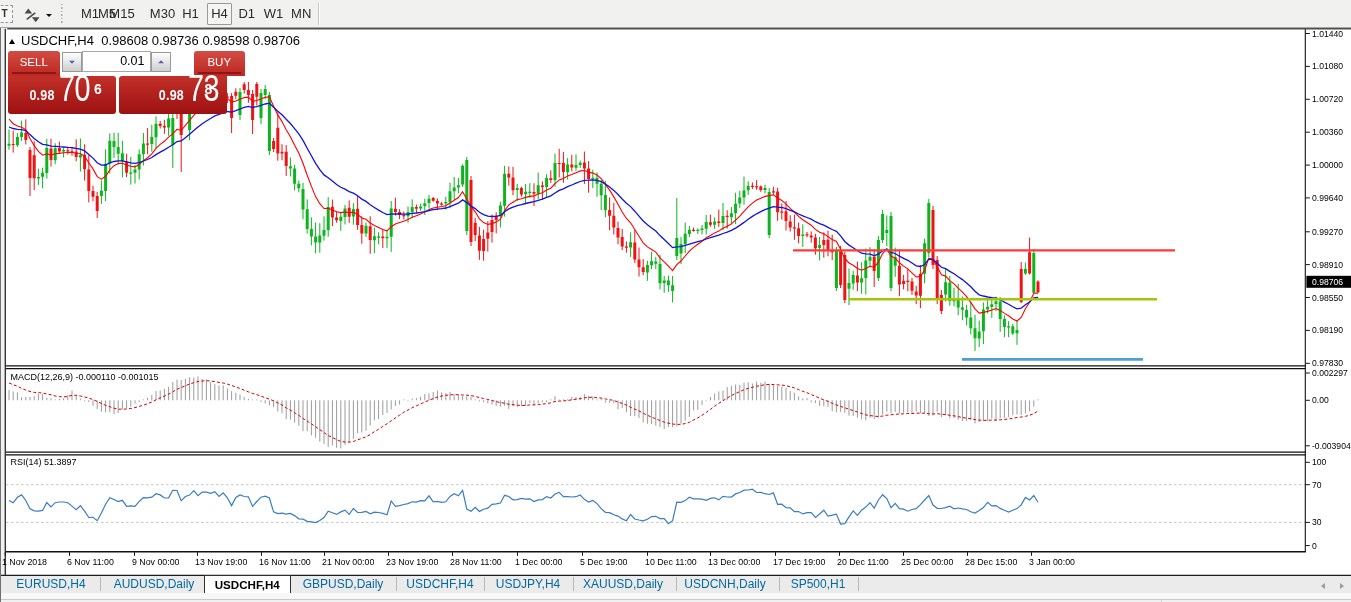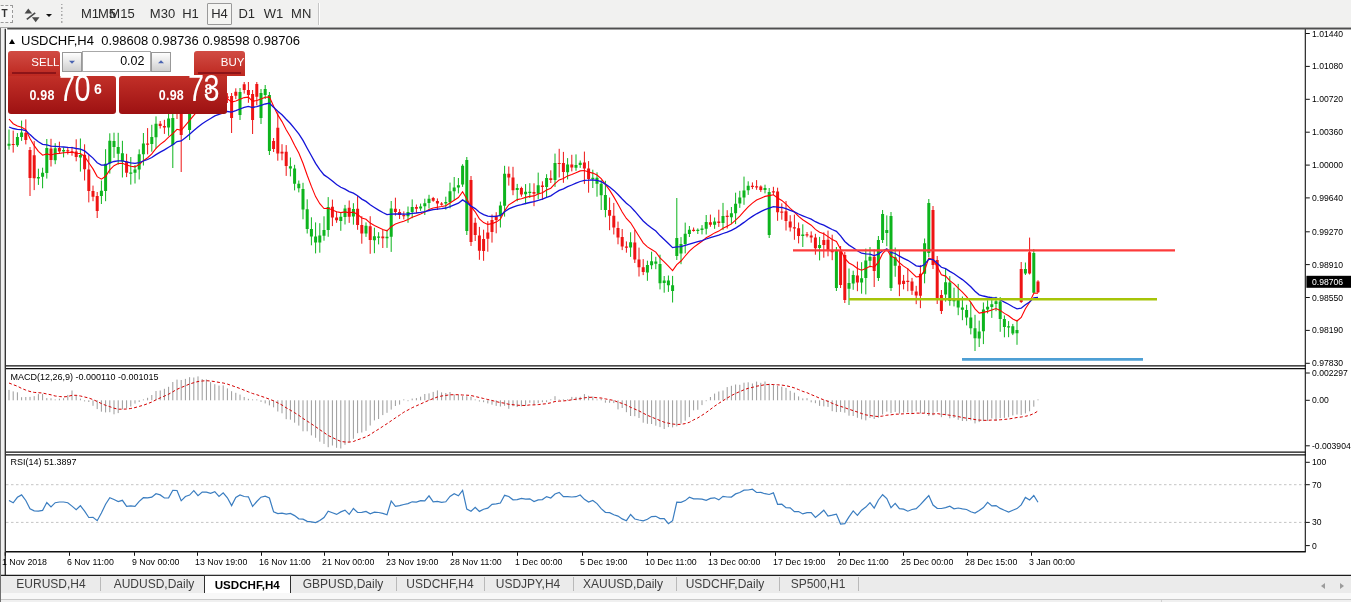--- a/index.html
+++ b/index.html
@@ -16,38 +16,38 @@
 #caret{position:absolute;left:45.5px;top:13.5px;width:0;height:0;border-left:3px solid transparent;border-right:3px solid transparent;border-top:3.5px solid #111}
 
 #hdr{position:absolute;left:9px;top:33px;height:11px;z-index:4;font-size:13px;color:#050505;white-space:pre}
 #hdr .tri{display:inline-block;width:0;height:0;border-left:3.6px solid transparent;border-right:3.6px solid transparent;border-bottom:5px solid #000;margin-right:6px;position:relative;top:-1px}
 
 .tp{z-index:6}
 #selltab{left:8px;top:51px;width:51.5px;height:25px;border-radius:3px 3px 0 0;background:linear-gradient(#d14c44,#bd2820)}
 #buytab{left:194px;top:51px;width:50.5px;height:25px;border-radius:3px 3px 0 0;background:linear-gradient(#d14c44,#bd2820)}
 #sellbody{left:8px;top:75.5px;width:108px;height:38.5px;border-radius:0 3px 3px 3px;background:linear-gradient(#c23028,#9d1112)}
 #buybody{left:118.5px;top:75.5px;width:108.5px;height:38.5px;border-radius:3px 0 3px 3px;background:linear-gradient(#c23028,#9d1112)}
-.btxt{position:absolute;width:100%;text-align:right;top:5px;color:#fff;font-size:11.5px}
+.btxt{position:absolute;width:100%;text-align:center;top:5px;color:#fff;font-size:11.5px}
 .redline{position:absolute;height:2px;background:#8d1418;top:21px}
 .spin{position:absolute;top:51.5px;width:20px;height:20px;background:linear-gradient(#fefefe,#cfcfcf);border:1px solid #989898}
 .spin i{position:absolute;left:50%;top:50%;width:0;height:0;border-left:3px solid transparent;border-right:3px solid transparent}
 #spdn{left:62px}#spup{left:150.5px}
 #spdn i{border-top:3.5px solid #4a63b0;transform:translate(-50%,-40%)}
 #spup i{border-bottom:3.5px solid #4a63b0;transform:translate(-50%,-60%)}
 #volbox{left:81.5px;top:51px;width:69px;height:21px;background:#fff;border:1px solid #a8a8a8;color:#000;font-size:12.5px;text-align:right;line-height:19px;padding-right:5px}
 .bigprice{position:absolute;bottom:4px;width:100%;white-space:nowrap;color:#fff}
 .p98{font-size:12.5px;font-weight:bold;display:inline-block;transform:scaleY(1.2);transform-origin:center bottom;letter-spacing:0.2px}
 .pbig{font-size:36px;display:inline-block;transform:scaleX(0.8);transform-origin:left bottom;letter-spacing:-0.5px;margin-left:4px}
 .psup{font-size:14px;font-weight:bold;position:absolute;top:5px;color:#fff}
 
 #tabzone{position:absolute;left:0;top:576.2px;width:1351px;height:17px;background:#ebebeb;z-index:5}
 #strip2{position:absolute;left:0;top:593.2px;width:1351px;height:5.6px;background:#f8f8f8;z-index:5}
 #statline{position:absolute;left:0;top:598.8px;width:1351px;height:1px;background:#c9c9c9;z-index:5}
 #statusbar{position:absolute;left:0;top:599.8px;width:1351px;height:2.2px;background:#f0f0f0;z-index:5}
-.tab{position:absolute;top:0;height:17px;line-height:16px;font-size:12px;color:#404040;transform:translateX(-50%);white-space:nowrap}
+.tab{position:absolute;top:0;height:17px;line-height:16px;font-size:12px;color:#0369a1;transform:translateX(-50%);white-space:nowrap}
 .tsep{position:absolute;top:1px;height:14px;width:1px;background:#a8a8a8;opacity:.75}
 #activetab{position:absolute;left:204px;top:-1.7px;width:86.5px;height:19.5px;background:#fff;border:1px solid #2f2f2f;color:#000;font-weight:bold;font-size:11.6px;text-align:center;line-height:18px;z-index:6}
 .sarr{position:absolute;top:6.5px;width:0;height:0;border-top:3.5px solid transparent;border-bottom:3.5px solid transparent}
 #sal{left:1321px;border-right:4.5px solid #9c9c9c}
 #sar{left:1340px;border-left:4.5px solid #9c9c9c}
 #statsep{position:absolute;left:1161px;top:599.8px;height:2.2px;width:1px;background:#d0d0d0;z-index:6}
 </style></head>
 <body>
 <div id="page">
 <svg id="chartsvg" width="1351" height="602" viewBox="0 0 1351 602">
@@ -155,37 +155,37 @@
       <div class="bigprice" style="text-align:center;padding-left:3px"><span class="p98">0.98</span><span class="pbig">70</span></div>
       <span class="psup" style="left:86px">6</span>
     </div>
 <div class="abs tp" id="buybody">
       <div class="bigprice" style="text-align:right;padding-left:17px"><span class="p98">0.98</span><span class="pbig">73</span></div>
       <span class="psup" style="left:86px">8</span>
     </div>
 <div class="abs tp spin" id="spdn">
       <i></i>
     </div>
-<div class="abs tp" id="volbox">0.02</div>
+<div class="abs tp" id="volbox">0.01</div>
 <div class="abs tp spin" id="spup">
       <i></i>
     </div>
 <div id="tabzone">
  <span class="tab" style="left:51px">EURUSD,H4</span>
       <div class="tsep" style="left:100px"></div>
  <span class="tab" style="left:154px">AUDUSD,Daily</span>
  <span class="tab" style="left:343px">GBPUSD,Daily</span>
       <div class="tsep" style="left:396px"></div>
  <span class="tab" style="left:440px">USDCHF,H4</span>
       <div class="tsep" style="left:484px"></div>
  <span class="tab" style="left:528px">USDJPY,H4</span>
       <div class="tsep" style="left:573px"></div>
  <span class="tab" style="left:623px">XAUUSD,Daily</span>
       <div class="tsep" style="left:676px"></div>
- <span class="tab" style="left:725px">USDCHF,Daily</span>
+ <span class="tab" style="left:725px">USDCNH,Daily</span>
       <div class="tsep" style="left:779px"></div>
  <span class="tab" style="left:818px">SP500,H1</span>
       <div class="tsep" style="left:858px"></div>
  <div id="activetab">USDCHF,H4</div>
  <div class="sarr" id="sal"></div>
       <div class="sarr" id="sar"></div>
 </div>
 <div id="strip2"></div>
     <div id="statline"></div>
     <div id="statusbar"></div>

